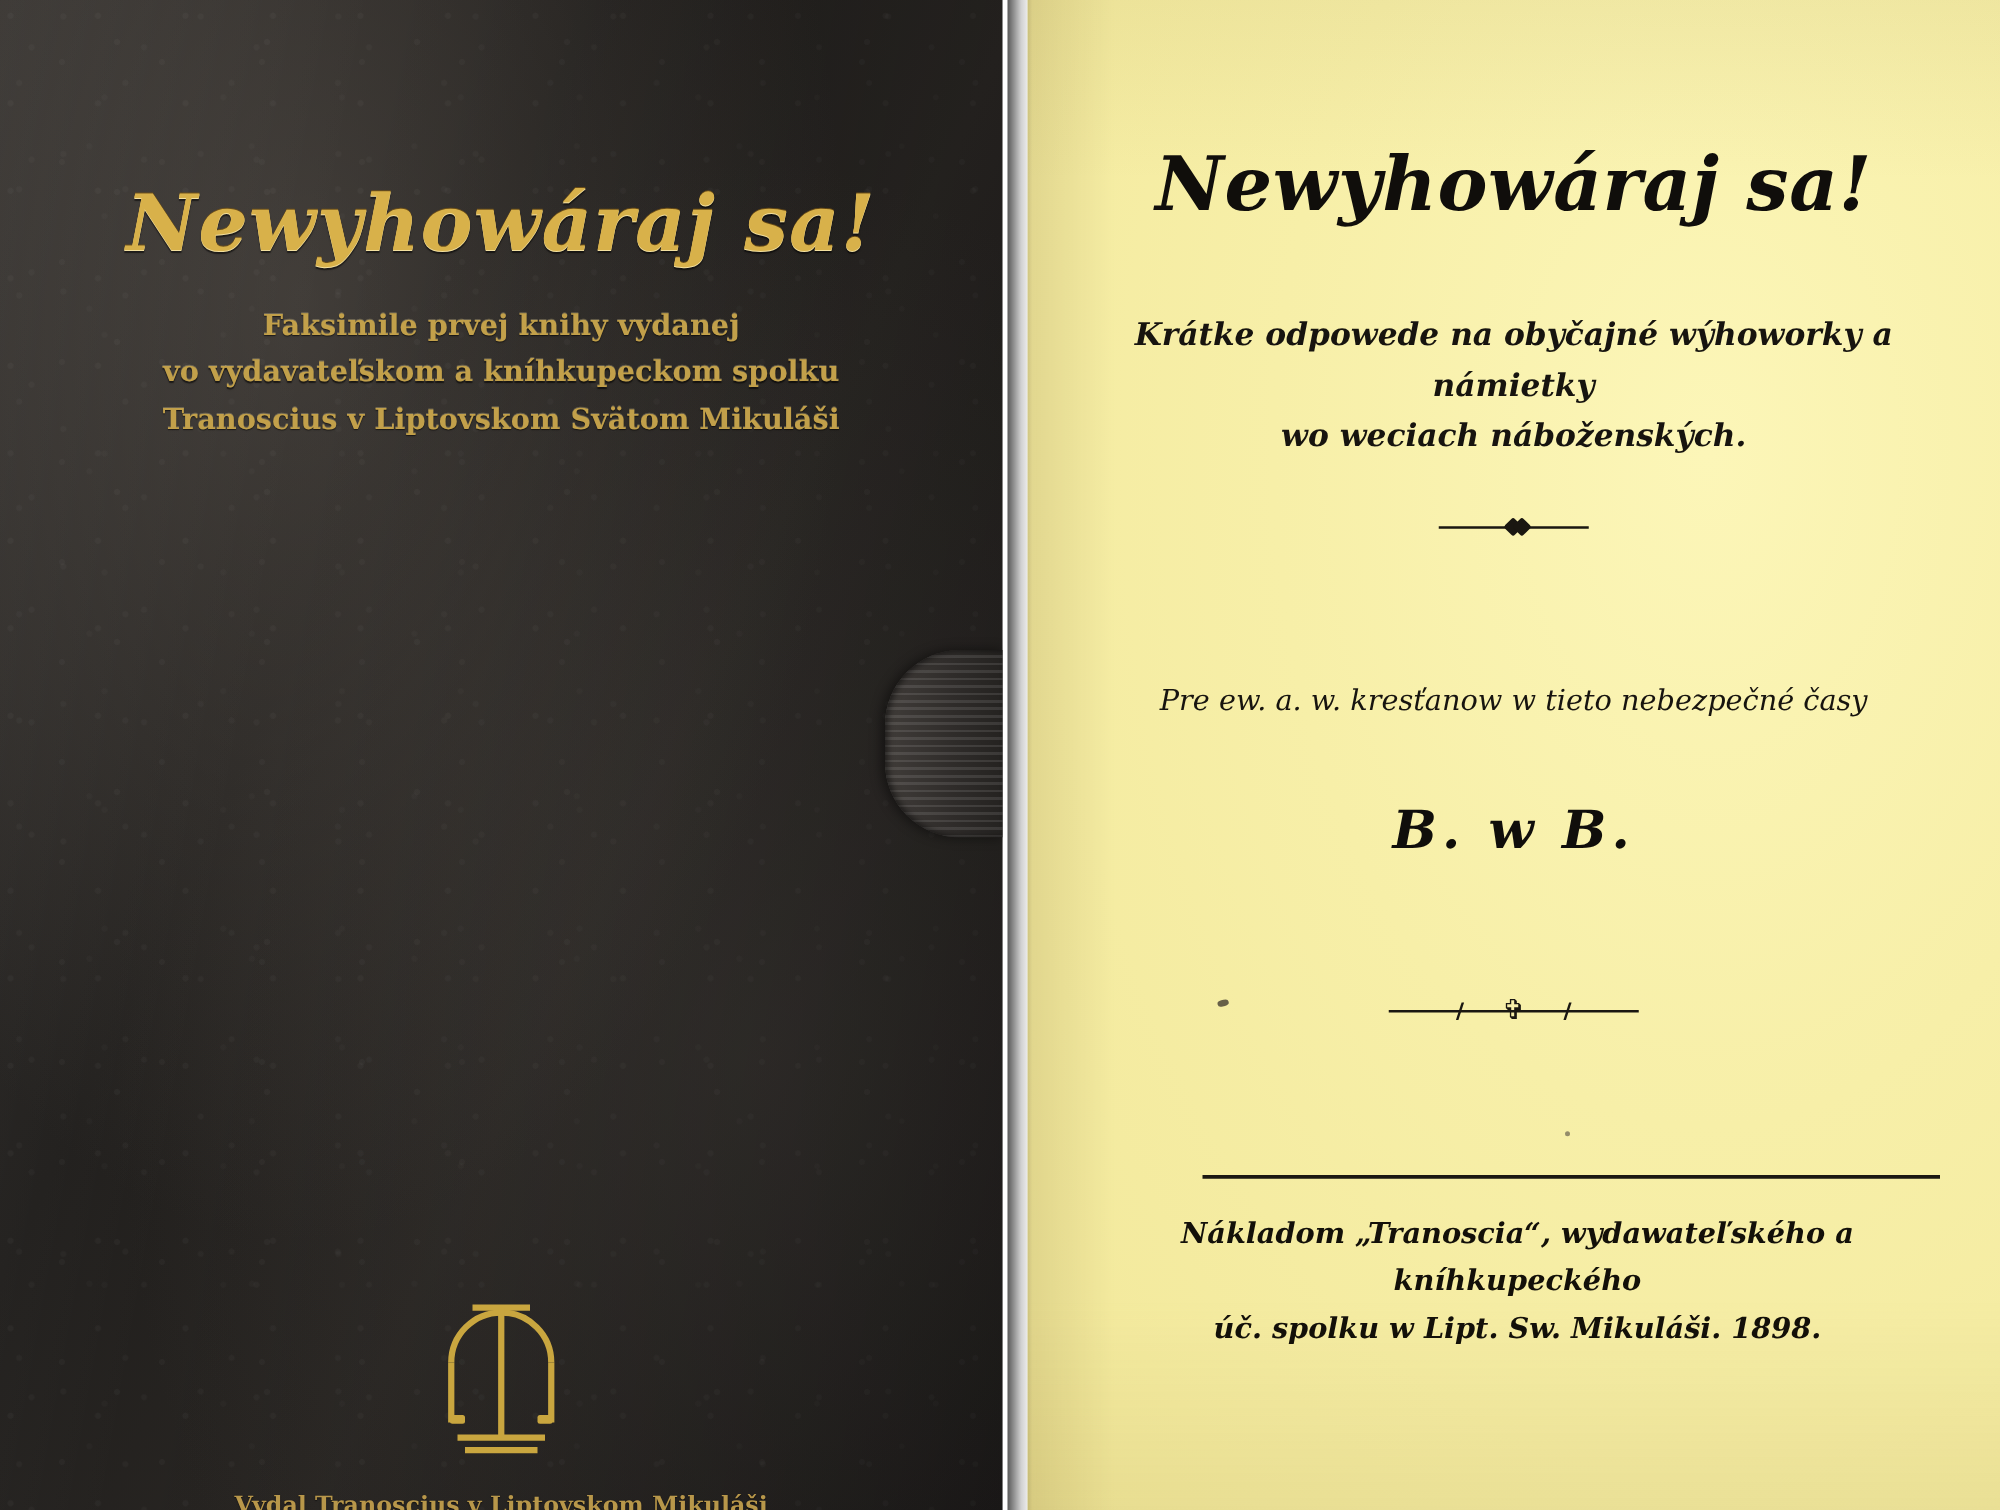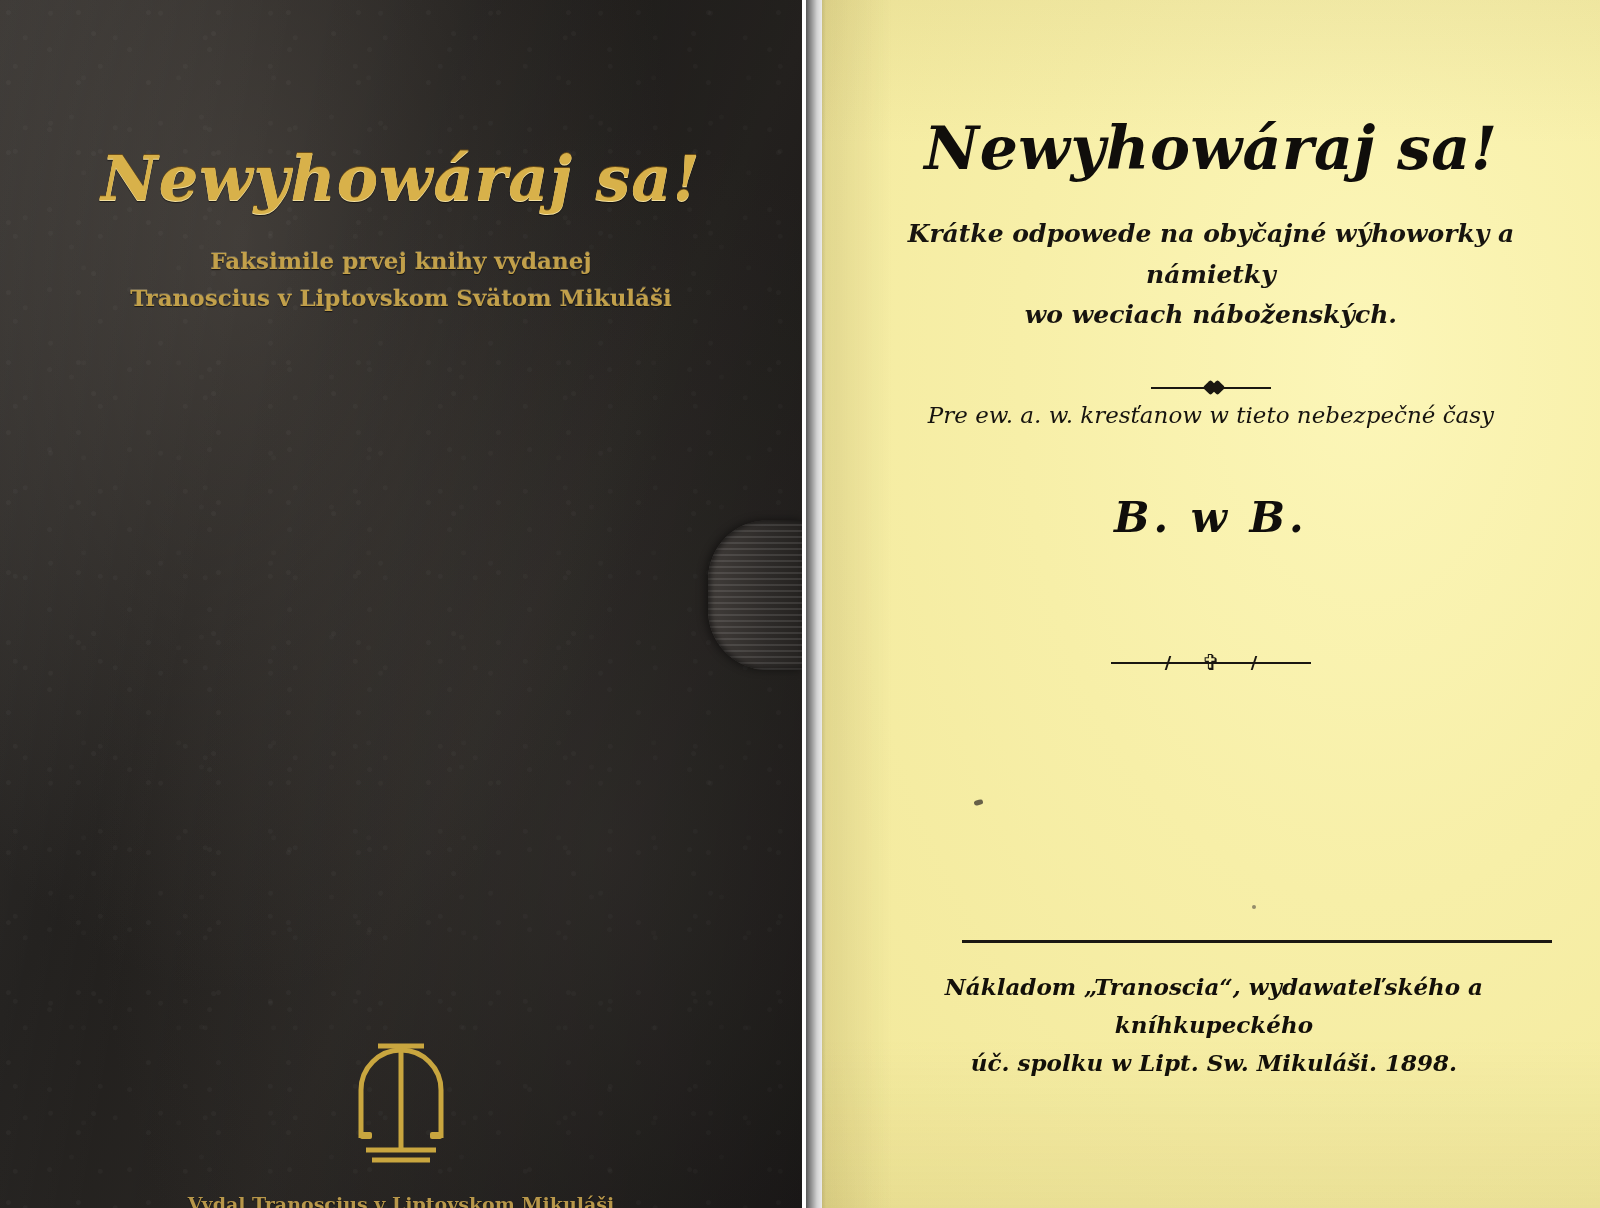--- a/index.html
+++ b/index.html
@@ -178,21 +178,21 @@
     font-family: "DejaVu Serif", serif;
     font-weight: bold;
     font-style: italic;
     font-size: 60px;
     line-height: 1;
     letter-spacing: 0.5px;
     color: #100e0b;
   }
 
   .pg-sub {
-    margin-top: 36px;
+    margin-top: 70px;
     font-family: "DejaVu Serif", serif;
     font-style: italic;
     font-weight: bold;
     font-size: 25px;
     line-height: 1.62;
     color: #17140f;
   }
 
   .orn1 {
     margin: 44px auto 0;
@@ -213,20 +213,21 @@
     left: 50%;
     width: 11px; height: 11px;
     margin-left: -6px;
     background: #1a1711;
     transform: rotate(45deg);
     border-radius: 2px;
   }
   .orn1 .dia.b { margin-left: 1px; }
 
   .pg-dedication {
+    margin-top: 112px;
     font-family: "DejaVu Serif", serif;
     font-style: italic;
     font-size: 23px;
     line-height: 1.72;
     color: #17140f;
   }
 
   .pg-author {
     margin-top: 58px;
     font-family: "DejaVu Serif", serif;
@@ -314,20 +315,21 @@
 <body>
 
 <div class="spread">
 
   <div class="case">
     <div class="case-inner">
       <div class="case-title">Newyhowáraj sa!</div>
 
       <div class="case-sub">
         <div>Faksimile prvej knihy vydanej</div>
+        <div>vo vydavateľskom a kníhkupeckom spolku</div>
         <div>Tranoscius v Liptovskom Svätom Mikuláši</div>
       </div>
 
       <div class="case-logo">
         <svg width="150" height="145" viewBox="0 0 150 145" aria-hidden="true">
           <g fill="none" stroke="#c9a63f" stroke-width="5">
             <path d="M35 62 a40 40 0 1 1 80 0"></path>
             <path d="M35 62 L35 110"></path>
             <path d="M115 62 L115 110"></path>
             <path d="M52 18 L98 18"></path>

